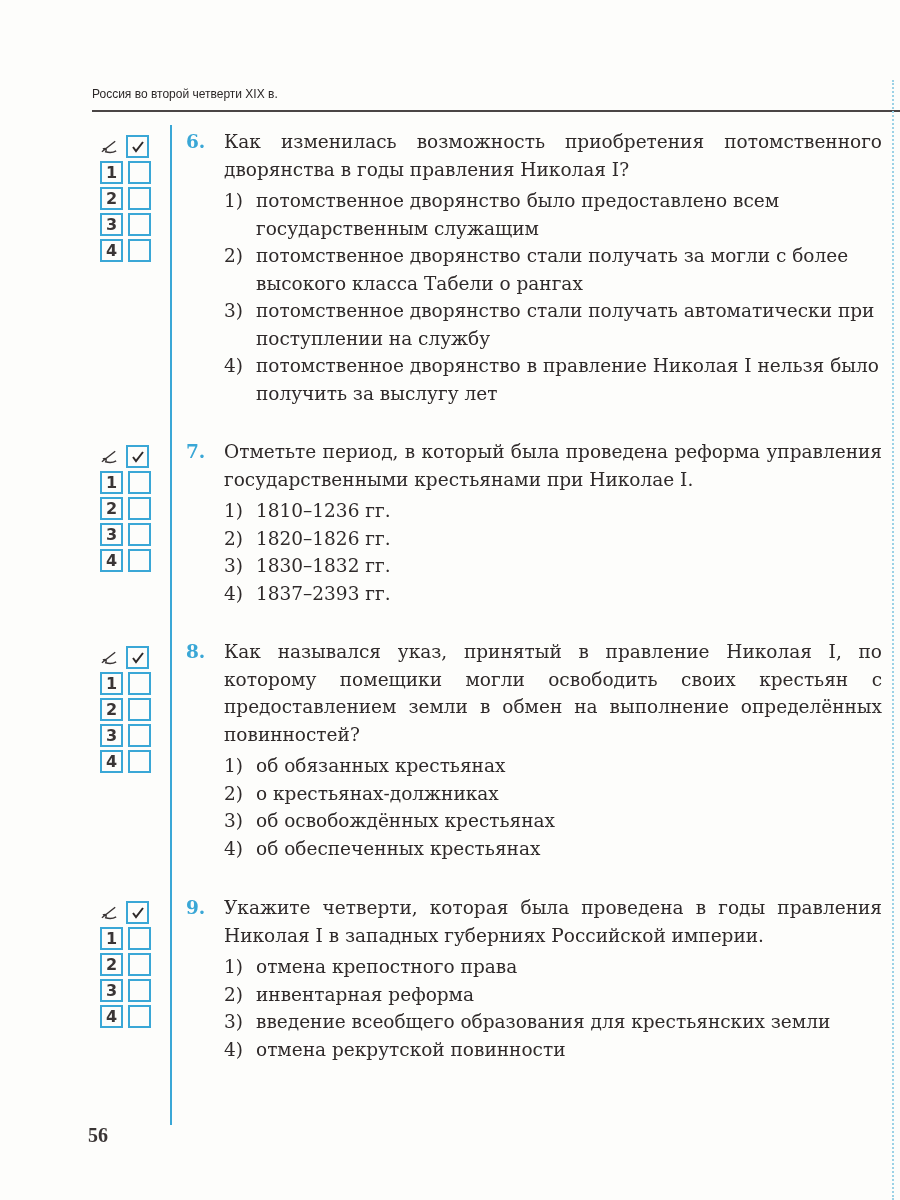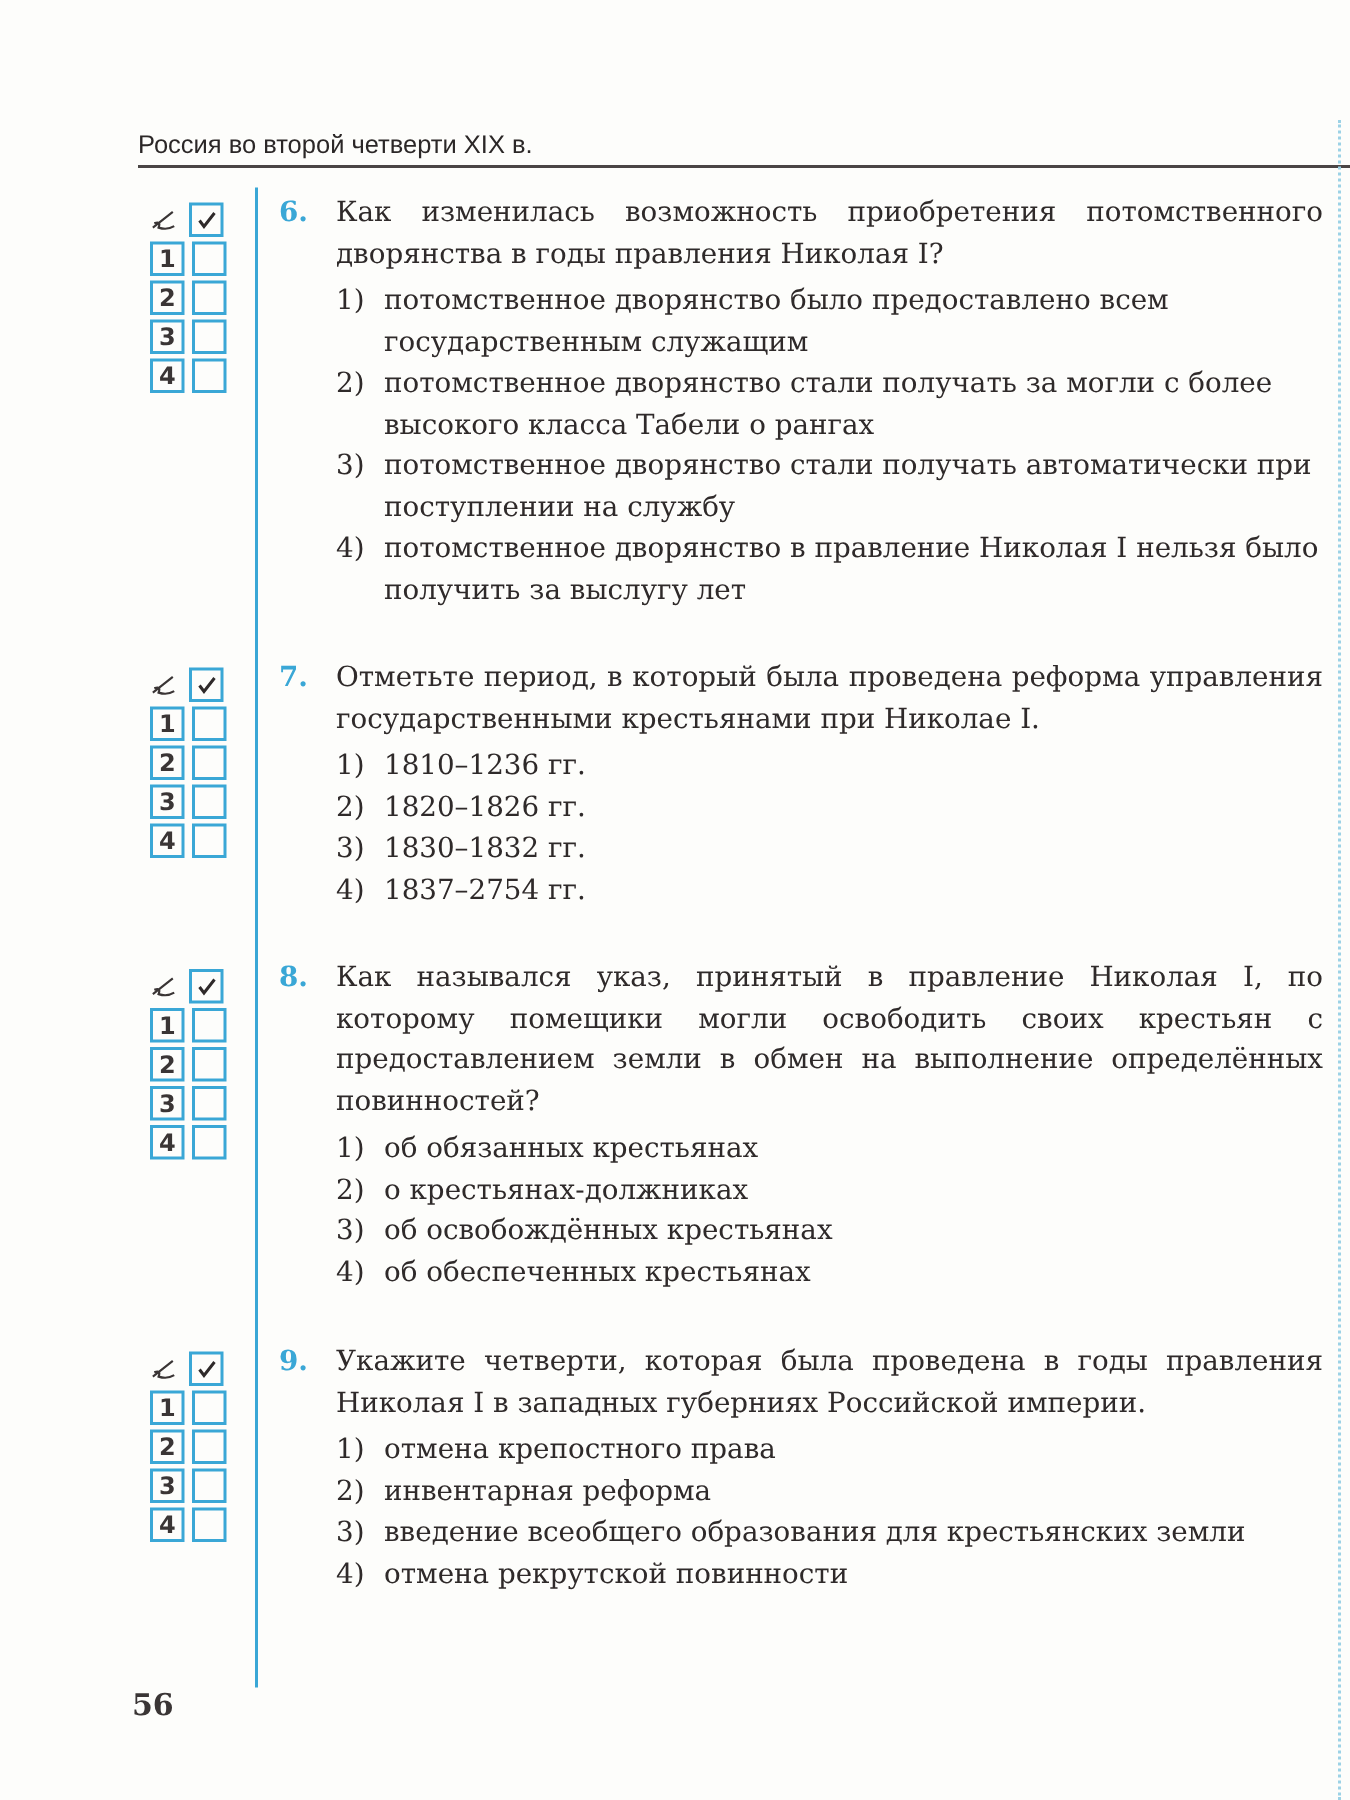--- a/index.html
+++ b/index.html
@@ -5,21 +5,21 @@
   html, body { margin:0; padding:0; }
   body {
     width:900px; height:1200px; background:#fdfdfb; position:relative; overflow:hidden;
     font-family: "DejaVu Serif", "Liberation Serif", serif; color:#2f2a2a;
   }
   .running-head {
     position:absolute; left:92px; top:84px; width:808px; height:26px;
     border-bottom:2px solid #4a4545;
   }
   .running-head span {
-    font-family: "Liberation Sans", "DejaVu Sans", sans-serif; font-size:17px; color:#2b2727;
+    font-family: "Liberation Sans", "DejaVu Sans", sans-serif; font-size:12px; color:#2b2727;
     position:absolute; left:0; top:3px;
   }
   .right-dots {
     position:absolute; right:6px; top:80px; bottom:0; width:0;
     border-left:2px dotted #9cd2e6;
   }
   .vline {
     position:absolute; left:170px; top:125px; height:1000px; width:0;
     border-left:2px solid #3aa7d6;
   }
@@ -37,21 +37,21 @@
   .qnum {
     width:38px; flex:none; font-weight:bold; color:#3aa7d6;
     font-family: "DejaVu Serif", serif;
   }
   .qtext { flex:1; text-align:justify; }
   .options { margin-left:38px; margin-top:4px; }
   .opt { display:flex; line-height:27.5px; }
   .opt-num { width:32px; flex:none; }
   .opt-text { flex:1; }
   .page-num {
-    position:absolute; left:88px; top:1124px; font-weight:bold; font-size:20px; color:#3a3535;
+    position:absolute; left:88px; top:1124px; font-weight:bold; font-size:20px; color:#3a3535;font-family:Liberation Serif, serif;
   }
 </style>
 </head>
 <body>
 
 <div class="running-head">
   <span>Россия во второй четверти XIX в.</span>
 </div>
 <div class="right-dots"></div>
 <div class="vline"></div>
@@ -218,21 +218,21 @@
     <div class="opt">
         <span class="opt-num">2)</span>
         <span class="opt-text">1820–1826 гг.</span>
       </div>
     <div class="opt">
         <span class="opt-num">3)</span>
         <span class="opt-text">1830–1832 гг.</span>
       </div>
     <div class="opt">
         <span class="opt-num">4)</span>
-        <span class="opt-text">1837–2754 гг.</span>
+        <span class="opt-text">1837–2393 гг.</span>
       </div>
   </div>
 </div>
 
 <div class="question" style="top:638px;">
   <div class="qline">
     <span class="qnum">8.</span>
     <span class="qtext">Как назывался указ, принятый в правление Николая I, по которому помещики могли освободить своих крестьян с предоставлением земли в обмен на выполнение определённых повинностей?</span>
   </div>
   <div class="options">

